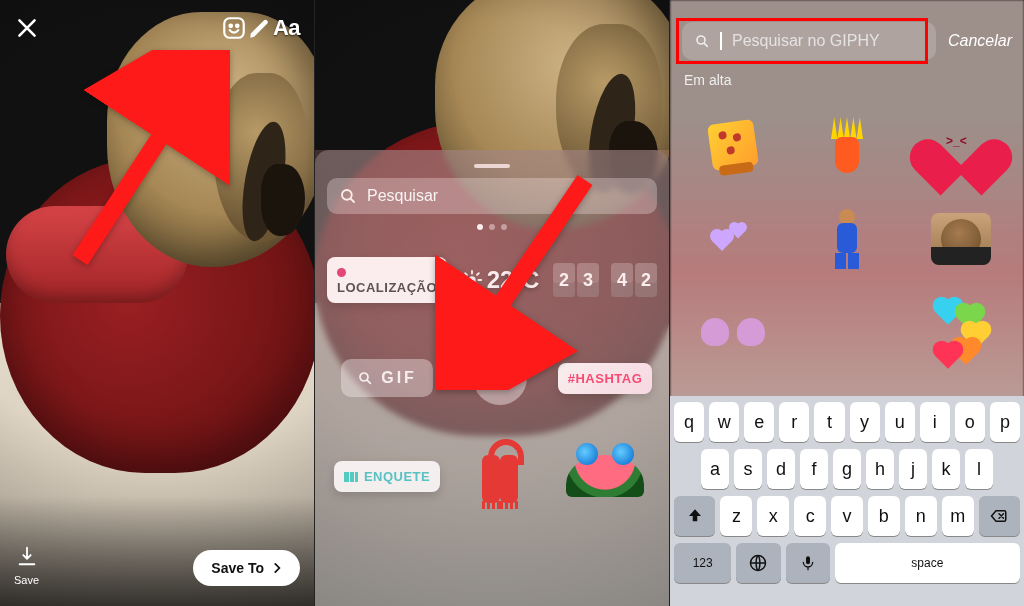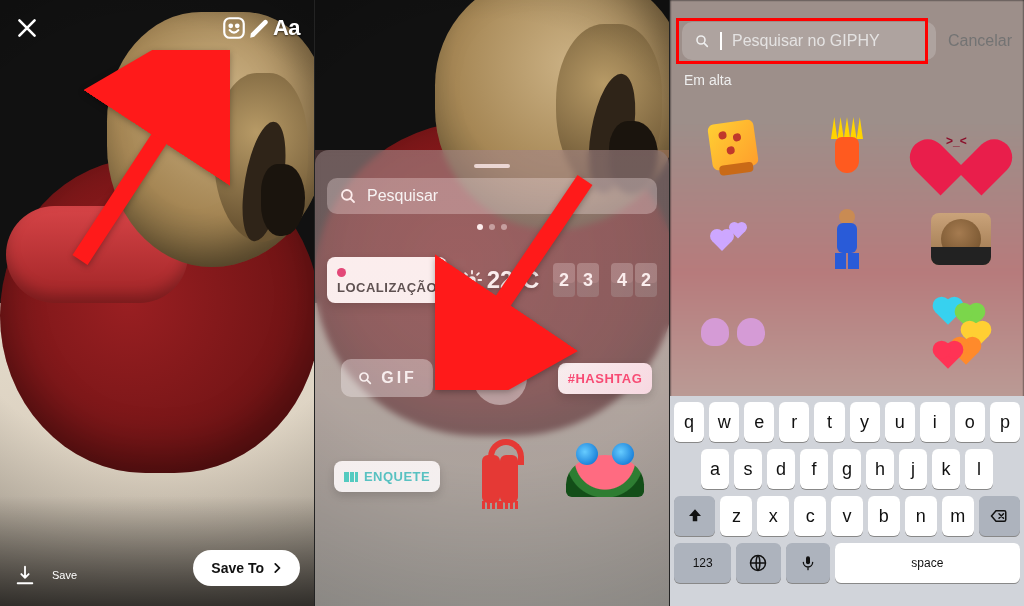--- a/index.html
+++ b/index.html
@@ -19,21 +19,21 @@
   .vignette { position:absolute; inset:0; background:radial-gradient(circle at 50% 40%, transparent 55%, rgba(0,0,0,.35)); }
 
   
   .top1 { position:absolute; top:0; left:0; right:0; height:56px; display:flex; align-items:center; justify-content:space-between; padding:0 14px; color:#fff; text-shadow:0 1px 2px rgba(0,0,0,.6); }
   .top1 .right { display:flex; align-items:center; }
   .icon { width:26px; height:26px; display:block; }
   .aa { font-weight:700; font-size:22px; letter-spacing:-.5px; }
 
   
   .bottom1 { position:absolute; left:0; right:0; bottom:0; height:110px; background:linear-gradient(to top, rgba(0,0,0,.65), rgba(0,0,0,0)); display:flex; align-items:flex-end; padding:10px 14px 20px; gap:18px; }
-  .miniaction { display:flex; flex-direction:row; align-items:center; color:#fff; font-size:11px; gap:16px; }
+  .miniaction { display:flex; flex-direction:column; align-items:center; color:#fff; font-size:11px; gap:7px; }
   .miniaction .circ { width:34px; height:34px; border:1.5px solid rgba(255,255,255,.9); border-radius:50%; display:flex; align-items:center;justify-content:center;}
   .sendto { margin-left:auto; background:#fff; color:#111; border-radius:22px; padding:10px 16px 10px 18px; font-weight:600; font-size:14px; display:flex; align-items:center; gap:6px; }
 
   .arrow { position:absolute; filter:drop-shadow(0 2px 3px rgba(0,0,0,.3)); }
 
   
   .sheet2 { position:absolute; left:0; right:0; bottom:0; top:150px; background:rgba(120,120,120,.55); backdrop-filter:blur(3px); border-top-left-radius:14px;border-top-right-radius:14px; padding:14px 12px 0; color:#fff; }
   .sheet-overlay { position:absolute; inset:0; background:linear-gradient(rgba(255,160,160,.2), rgba(180,180,180,.2)); pointer-events:none; }
   .grab { width:36px;height:4px;border-radius:3px;background:rgba(255,255,255,.8);margin:0 auto 10px; }
   .search2 { display:flex; align-items:center; gap:10px; background:rgba(255,255,255,.3); border-radius:10px; padding:9px 12px; color:#fff; font-size:16px;}
@@ -62,21 +62,21 @@
   .scarf .l::after,.scarf .r::after{content:"";position:absolute;left:0;right:0;bottom:-6px;height:8px;background:repeating-linear-gradient(90deg,#e53935 0 3px, transparent 3px 5px);}
   .melon{width:78px;height:42px;border-radius:80px 80px 12px 12px/60px 60px 12px 12px;background:radial-gradient(circle at 50% 10%, #ff6b81 0 55%, #2e7d32 57% 70%, #134e18 72%);position:relative;}
   .melon::before,.melon::after{content:"";position:absolute;top:-12px;width:22px;height:22px;border-radius:50%;background:radial-gradient(circle at 40% 40%, #6cf, #06c);}
   .melon::before{left:10px;} .melon::after{right:10px;}
 
   
   .p3bg{position:absolute;inset:0;background:linear-gradient(#9d8f8a 0 20%, #b77b7c 45%, #bdb1a7 80%);filter:blur(1px);}
   .p3top{position:absolute;top:22px;left:0;right:0;display:flex;align-items:center;gap:12px;padding:0 12px;}
   .p3search{flex:1;display:flex;align-items:center;gap:10px;background:rgba(255,255,255,.18);border-radius:10px;padding:10px 12px;color:#eee;font-size:16px;}
   .hl{position:absolute;border:3px solid #f00; pointer-events:none;}
-  .cancel{color:#737373;font-size:16px;}
+  .cancel{color:#ffffff;font-size:16px;font-style:italic;}
   .trend{position:absolute;top:72px;left:14px;color:#eee;font-size:14px;}
   .p3grid{position:absolute;top:96px;left:0;right:0;bottom:210px;display:grid;grid-template-columns:repeat(3,1fr);grid-auto-rows:90px;gap:4px;padding:4px 8px;}
   .stk{display:flex;align-items:center;justify-content:center;}
 
   
   .pizza{width:46px;height:46px;background:linear-gradient(135deg,#ffcf33,#ff9e2c);border-radius:6px;position:relative;transform:rotate(-8deg);}
   .pizza::after{content:"";position:absolute;left:6px;right:6px;bottom:-6px;height:10px;border-radius:4px;background:#c96a17;}
   .pizza::before{content:"";position:absolute;top:8px;left:10px;width:8px;height:8px;border-radius:50%;background:#c0392b;box-shadow:14px 4px 0 #c0392b, 6px 16px 0 #c0392b;}
   .lisa{width:44px;height:56px;position:relative;}
   .lisa::before{content:"";position:absolute;top:0;left:6px;right:6px;height:22px;background:#ffd400;clip-path:polygon(0 100%,10% 0,20% 100%,30% 0,40% 100%,50% 0,60% 100%,70% 0,80% 100%,90% 0,100% 100%);}

